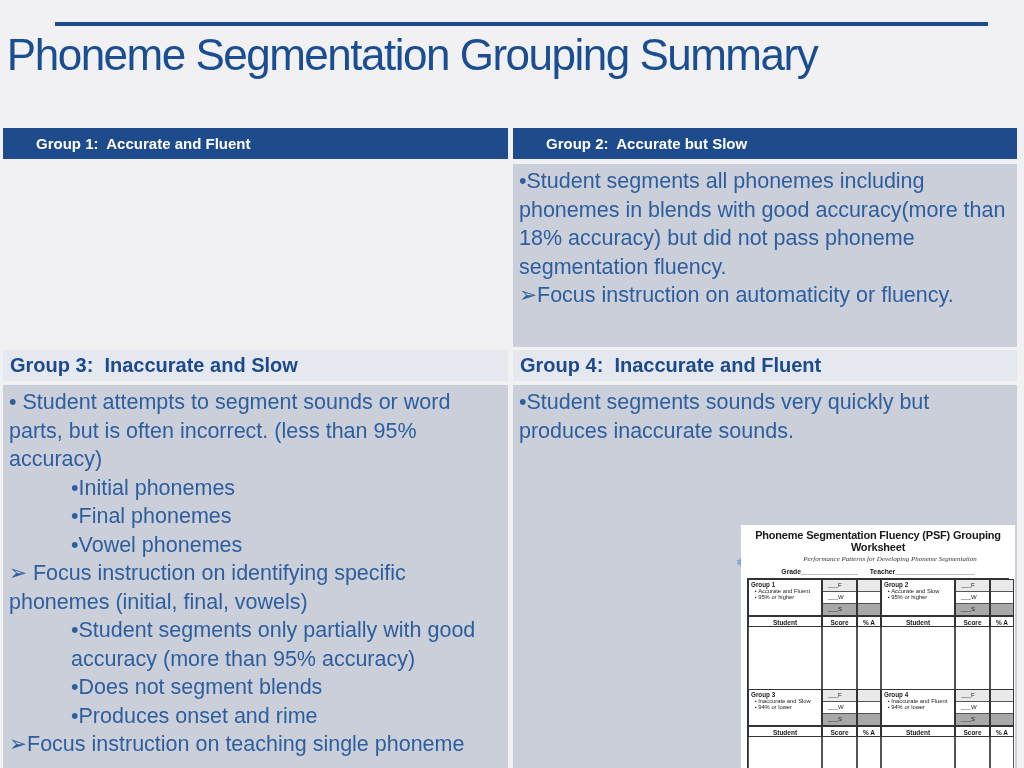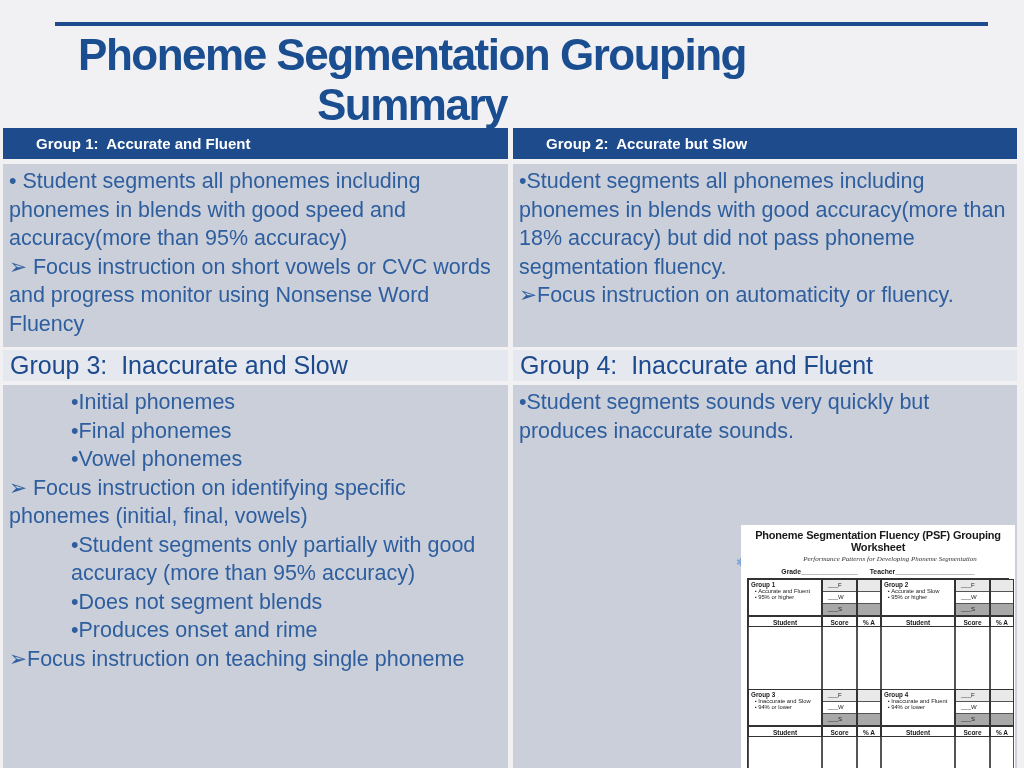--- a/index.html
+++ b/index.html
@@ -4,30 +4,30 @@
 <style>
   * { margin:0; padding:0; box-sizing:border-box; }
   html,body { background:#e8e8e8; }
   .slide {
     position:relative; width:1024px; height:768px; overflow:hidden;
     background:#F1F1F3; font-family:"Liberation Sans", sans-serif;
   }
   .title-rule { position:absolute; top:22px; left:55px; width:933px; height:4px; background:#1D4B8B; }
   .slide-title {
     position:absolute; top:30px; left:0; width:824px; text-align:center;
-    font-size:44px; font-weight:bold; letter-spacing:-1.5px; color:#1B4E91;
+    font-size:44px; font-weight:normal; letter-spacing:-1.5px; color:#1B4E91;
     white-space:pre-wrap;
   }
   .cell { position:absolute; }
   .hdr-blue {
     background:#1D4B8B; color:#FFFFFF; font-size:15px; font-weight:bold;
     white-space:pre-wrap; line-height:31px; overflow:hidden;
   }
   .hdr-light {
-    background:#E6E8EF; color:#1C4A8C; font-size:25px; font-weight:normal;
+    background:#E6E8EF; color:#1C4A8C; font-size:20px; font-weight:bold;
     white-space:pre-wrap; line-height:31px; overflow:hidden;
   }
   .pos-h1l { left:3px;   top:128px; width:505px; height:31px; padding-left:33px; }
   .pos-h1r { left:513px; top:128px; width:504px; height:31px; padding-left:33px; }
   .pos-h2l { left:3px;   top:350px; width:505px; height:31px; padding-left:7px; }
   .pos-h2r { left:513px; top:350px; width:504px; height:31px; padding-left:7px; }
   .content {
     background:#CACFDA; color:#2E5E9E; font-size:21.5px; line-height:28.5px;
     padding:3px 6px 0 6px; overflow:hidden;
   }
@@ -74,33 +74,30 @@
 <body>
 
 <div class="slide">
 
   <div class="title-rule"></div>
   <div class="slide-title">Phoneme Segmentation Grouping Summary</div>
 
   <div class="cell hdr-blue pos-h1l">Group 1:  Accurate and Fluent</div>
   <div class="cell hdr-blue pos-h1r">Group 2:  Accurate but Slow</div>
 
-  <div class="cell content pos-c1l">
-    <div class="ln">• Student segments all phonemes including phonemes in blends with good speed and accuracy(more than 95% accuracy)</div>
-    <div class="ln">➢ Focus instruction on short vowels or CVC words and progress monitor using Nonsense Word Fluency</div>
-  </div>
   <div class="cell content pos-c1r">
     <div class="ln">•Student segments all phonemes including phonemes in blends with good accuracy(more than 18% accuracy) but did not pass phoneme segmentation fluency.</div>
     <div class="ln">➢Focus instruction on automaticity or fluency.</div>
   </div>
 
   <div class="cell hdr-light pos-h2l">Group 3:  Inaccurate and Slow</div>
   <div class="cell hdr-light pos-h2r">Group 4:  Inaccurate and Fluent</div>
 
   <div class="cell content pos-c2l">
+    <div class="ln">• Student attempts to segment sounds or word parts, but is often incorrect. (less than 95% accuracy)</div>
     <div class="ln indent1">•Initial phonemes</div>
     <div class="ln indent1">•Final phonemes</div>
     <div class="ln indent1">•Vowel phonemes</div>
     <div class="ln">➢ Focus instruction on identifying specific phonemes (initial, final, vowels)</div>
     <div class="ln indent1">•Student segments only partially with good accuracy (more than 95% accuracy)</div>
     <div class="ln indent1">•Does not segment blends</div>
     <div class="ln indent1">•Produces onset and rime</div>
     <div class="ln">➢Focus instruction on teaching single phoneme</div>
   </div>
   <div class="cell content pos-c2r">

